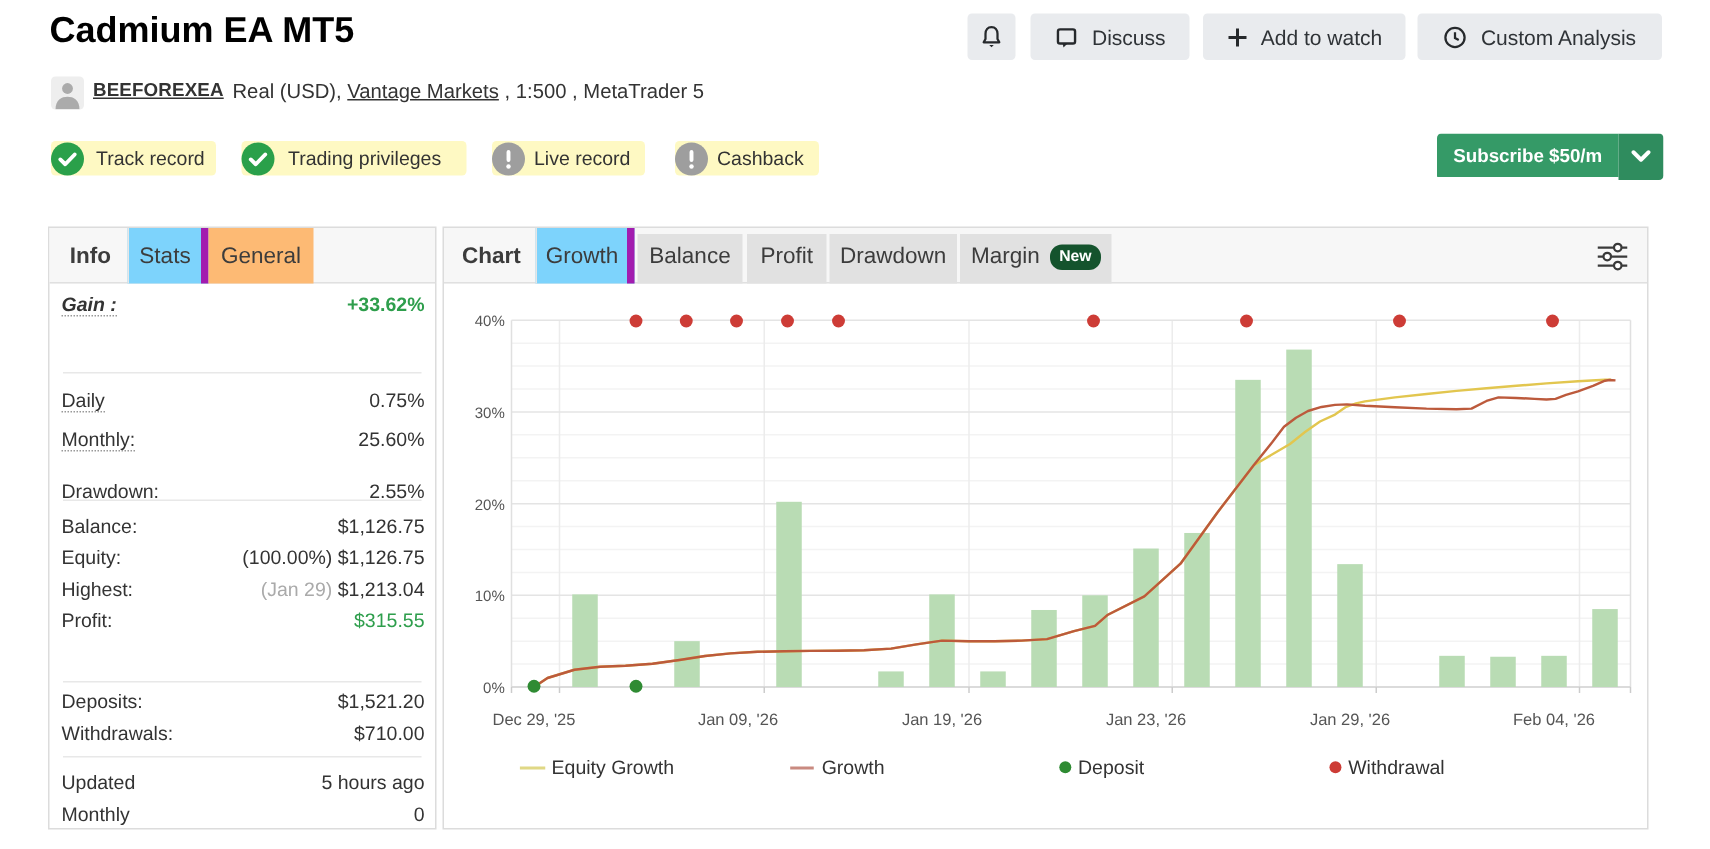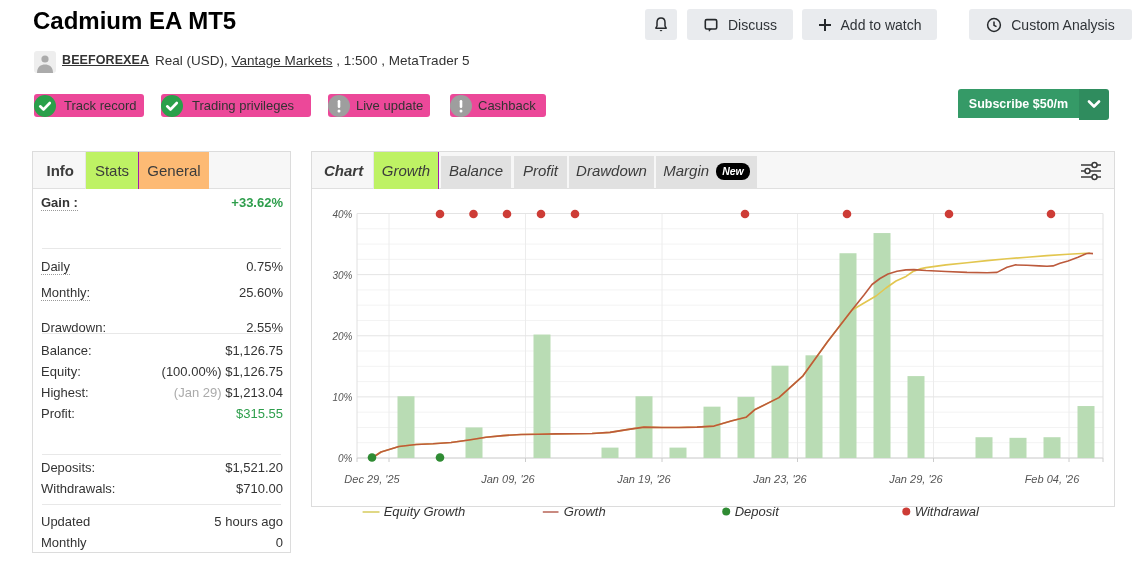--- a/index.html
+++ b/index.html
@@ -2,42 +2,42 @@
 <html><head>
 <meta charset="utf-8">
 <style>
 * { margin:0; padding:0; box-sizing:border-box; }
 html,body { width:1140px; height:566px; background:#fff; font-family:"Liberation Sans", sans-serif; overflow:hidden; position:relative; }
 h1.title { position:absolute; left:33px; top:7px; font-size:24px; letter-spacing:-0.3px; font-weight:bold; color:#000000; letter-spacing:0; }
 .topbtn { position:absolute; top:9px; height:31px; background:#e9ebee; border-radius:3px; color:#2f3337; font-size:14px; display:flex; align-items:center; justify-content:center; gap:9px; }
 .avatar { position:absolute; left:34px; top:51px; width:22px; height:22px; background:#eeeeee; border-radius:3px; overflow:hidden; }
 .uname { position:absolute; left:62px; top:53px; font-size:12.5px; font-weight:bold; color:#333; text-decoration:underline; letter-spacing:0.1px; }
 .udesc { position:absolute; left:155px; top:53px; font-size:13.5px; color:#333; }
-.badge { position:absolute; top:94px; height:23px; background:#ec4899; border-radius:3px; font-size:13px; color:#333; }
+.badge { position:absolute; top:94px; height:23px; background:#fef9c3; border-radius:3px; font-size:13px; color:#333; }
 .badge .txt { position:absolute; top:4px; }
 .bcircle { position:absolute; top:0.5px; left:0; width:22px; height:22px; border-radius:50%; }
 .subscribe { position:absolute; left:958px; top:89px; width:151px; height:31px; border-radius:3px; overflow:hidden; }
 .sub-main { position:absolute; left:0; top:0; width:121px; height:29px; background:#359a67; color:#fff; font-size:12.5px; font-weight:bold; display:flex; align-items:center; justify-content:center; }
 .sub-caret { position:absolute; left:121px; top:0; width:30px; height:31px; background:#2f8c5e; display:flex; align-items:center; justify-content:center; }
 .panel { position:absolute; background:#fff; border:1px solid #dcdcdc; }
 #lpanel { left:32px; top:151px; width:259px; height:402px; }
-#cpanel { left:311px; top:151px; width:804px; height:356px;font-style:italic; }
+#cpanel { left:295px; top:151px; width:804px; height:402px; }
 .tabbar { position:absolute; left:0; top:0; right:0; height:37px; background:#f7f7f7; border-bottom:1px solid #e0e0e0; }
 .tablabel { position:absolute; font-size:15px; font-weight:bold; color:#3c3c3c; top:10px; }
 .tab { position:absolute; font-size:15px; color:#3c3c3c; text-align:center; }
 .tab.tg { top:4px; height:33px; background:#e1e1e1; padding-top:6px; }
-.tab.active { top:0; height:37px; background:#bef264; padding-top:10px; border-left:1px solid #e6e6e6; border-right:1px solid #a21caf; }
+.tab.active { top:0; height:37px; background:#7dd3fc; padding-top:10px; border-left:1px solid #e6e6e6; border-right:5px solid #a21caf; }
 .lrow { position:absolute; left:8px; right:7px; font-size:13px; color:#333; line-height:15px; }
 .lrow .lab { float:left; }
 .lrow .val { float:right; }
 .sep { position:absolute; left:9px; right:9px; border-top:1px solid #e8e8e8; }
 .dot { border-bottom:1px dotted #999; padding-bottom:0; }
 .green { color:#2e9e4c; }
 .gray { color:#aaa; }
-.newpill { display:inline-block; background:#000000; color:#fff; font-size:10.5px; font-weight:bold; border-radius:8px; padding:2px 6px 3px; margin-left:7px; vertical-align:1px; }
+.newpill { display:inline-block; background:#14532d; color:#fff; font-size:10.5px; font-weight:bold; border-radius:8px; padding:2px 6px 3px; margin-left:7px; vertical-align:1px; }
 </style>
 </head>
 <body>
 <h1 class="title">Cadmium EA MT5</h1>
 
 <div class="topbtn" style="left:645px; width:32px;">
   <svg width="16" height="17" viewBox="0 0 16 17">
       <path d="M8 2 C5.5 2 4 4 4 6.5 L4 10 L2.8 12.2 L13.2 12.2 L12 10 L12 6.5 C12 4 10.5 2 8 2 Z" fill="none" stroke="#26292c" stroke-width="1.5" stroke-linejoin="round"></path>
       <path d="M6.5 14 L9.5 14 L8 15.5 Z" fill="#26292c"></path>
     </svg>
@@ -48,21 +48,21 @@
       <path d="M5.4 11.8 L8.9 11.8 L6 14.7 Z" fill="#26292c"></path>
     </svg>
   <span>Discuss</span>
 </div>
 <div class="topbtn" style="left:802px; width:135px;">
   <svg width="14" height="14" viewBox="0 0 14 14">
       <path d="M7 1 V13 M1 7 H13" stroke="#26292c" stroke-width="2"></path>
     </svg>
   <span>Add to watch</span>
 </div>
-<div class="topbtn" style="left:945px; width:163px;margin-left:24px;">
+<div class="topbtn" style="left:945px; width:163px;">
   <svg width="16" height="16" viewBox="0 0 16 16">
       <circle cx="8" cy="8" r="6.4" fill="none" stroke="#26292c" stroke-width="1.5"></circle>
       <path d="M8 4.5 V8.3 L10.5 9.6" fill="none" stroke="#26292c" stroke-width="1.5"></path>
     </svg>
   <span>Custom Analysis</span>
 </div>
 
 <div class="avatar"><svg width="22" height="22" viewBox="0 0 22 22">
       <circle cx="11" cy="8" r="3.6" fill="#ababab"></circle>
       <path d="M3 22 C3 15.5 7 13.5 11 13.5 C15 13.5 19 15.5 19 22 Z" fill="#ababab"></path>
@@ -80,21 +80,21 @@
   <span class="bcircle" style="background:#2aa04a;"><svg width="22" height="22" viewBox="0 0 22 22">
         <path d="M6.2 11.3 L9.5 14.5 L15.8 8" fill="none" stroke="#fff" stroke-width="2.6" stroke-linecap="round" stroke-linejoin="round"></path>
       </svg></span>
   <span class="txt" style="left:31px;">Trading privileges</span>
 </div>
 <div class="badge" style="left:328px; width:102px;">
   <span class="bcircle" style="background:#9e9e9e;"><svg width="22" height="22" viewBox="0 0 22 22">
         <rect x="9.7" y="5" width="2.6" height="8" rx="1.3" fill="#fff"></rect>
         <circle cx="11" cy="16" r="1.5" fill="#fff"></circle>
       </svg></span>
-  <span class="txt" style="left:28px;">Live update</span>
+  <span class="txt" style="left:28px;">Live record</span>
 </div>
 <div class="badge" style="left:450px; width:96px;">
   <span class="bcircle" style="background:#9e9e9e;"><svg width="22" height="22" viewBox="0 0 22 22">
         <rect x="9.7" y="5" width="2.6" height="8" rx="1.3" fill="#fff"></rect>
         <circle cx="11" cy="16" r="1.5" fill="#fff"></circle>
       </svg></span>
   <span class="txt" style="left:28px;">Cashback</span>
 </div>
 
 <div class="subscribe">
@@ -106,21 +106,21 @@
     </div>
 </div>
 
 <div class="panel" id="lpanel">
   <div class="tabbar">
     <div class="tablabel" style="left:13.5px;">Info</div>
     <div class="tab active" style="left:52px; width:54px;">Stats</div>
     <div class="tab tg" style="left:106px; width:70px; top:0; height:37px; padding-top:10px; background:#fdba74;">General</div>
   </div>
   <div class="lrow" style="top:43px;">
-      <span class="lab dot" style="font-weight:bold;">Gain :</span>
+      <span class="lab dot" style="font-weight:bold;font-style:italic;">Gain :</span>
       <span class="val green" style="font-weight:bold;">+33.62%</span>
     </div>
   <div class="sep" style="top:96px;"></div>
   <div class="lrow" style="top:107px;">
       <span class="lab dot">Daily</span>
       <span class="val">0.75%</span>
     </div>
   <div class="lrow" style="top:132.5px;">
       <span class="lab dot">Monthly:</span>
       <span class="val">25.60%</span>

